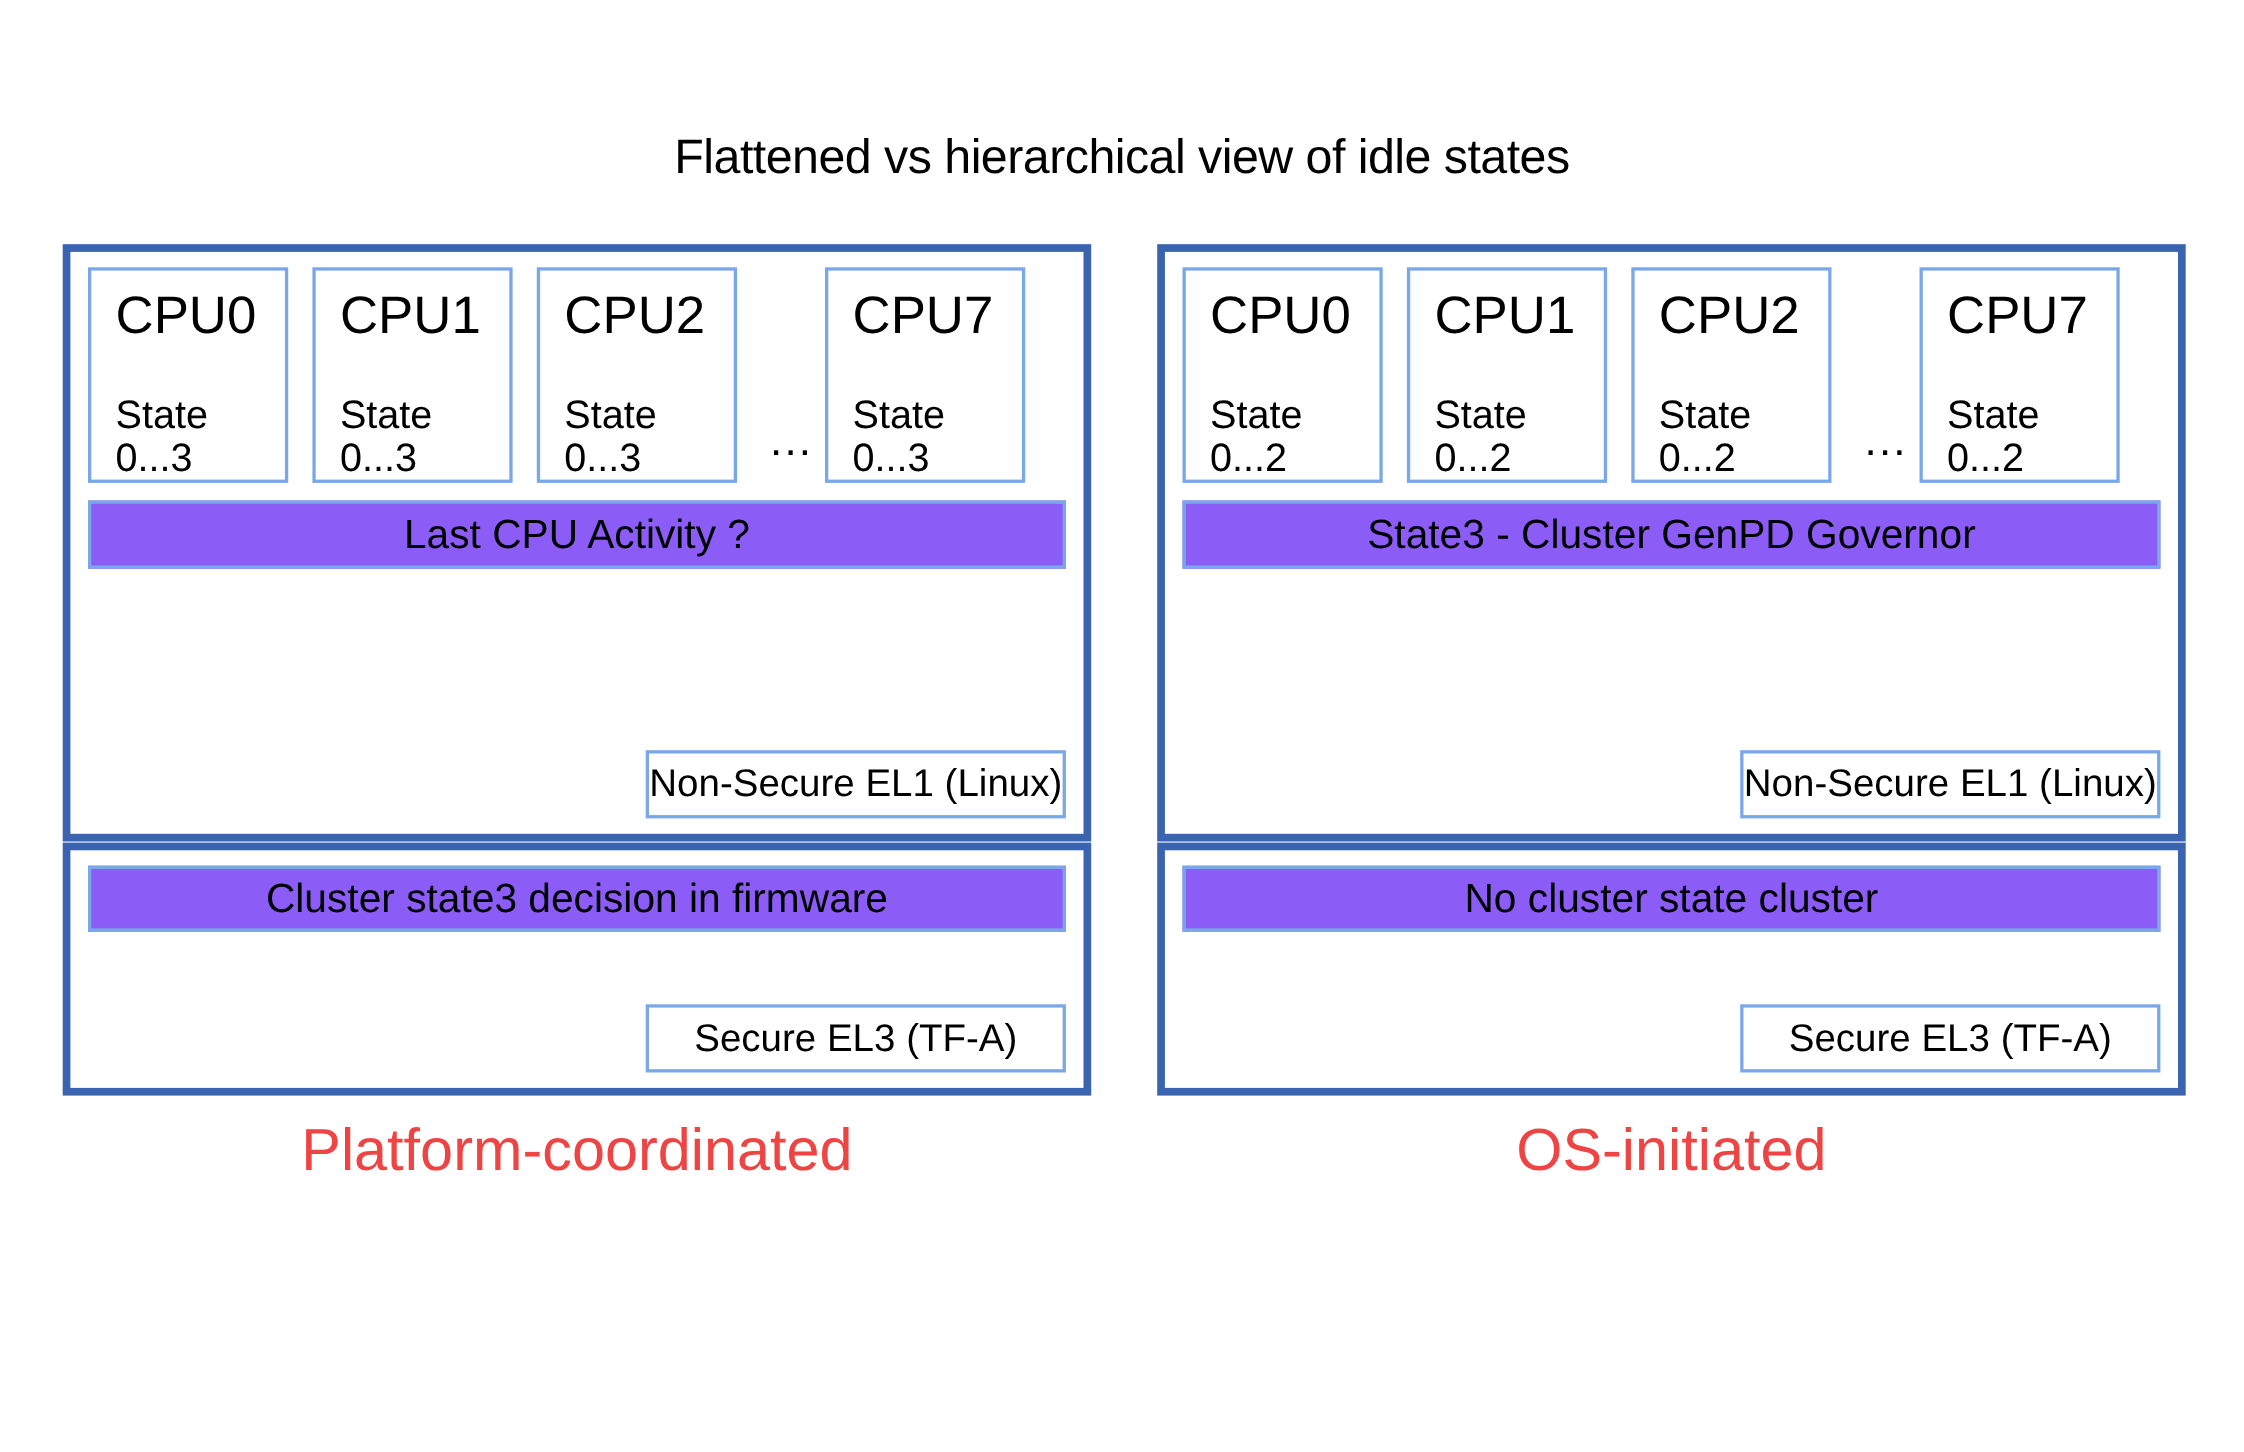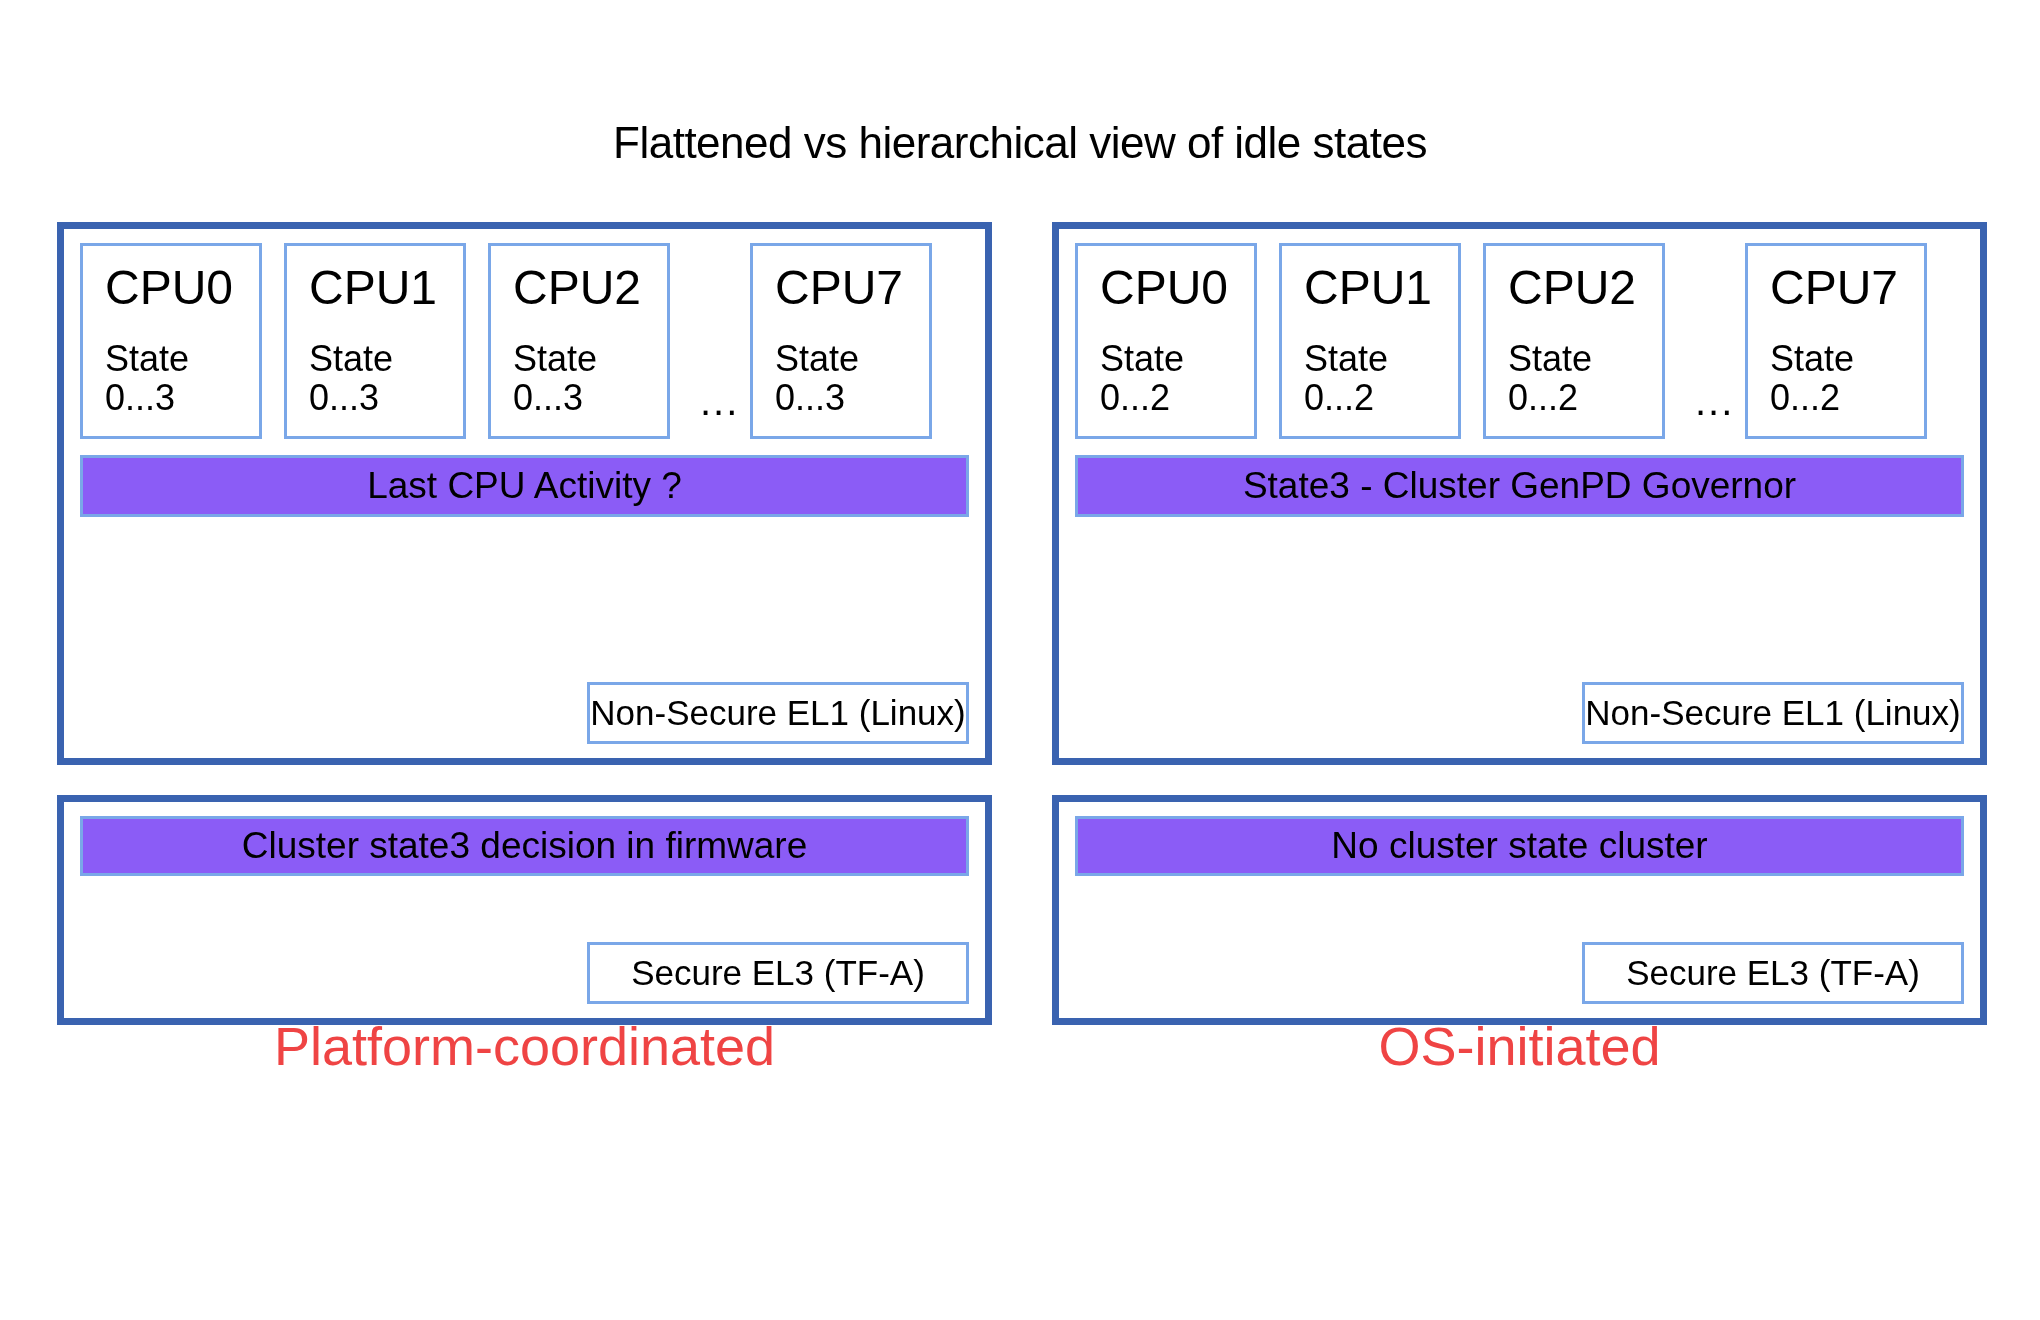--- a/index.html
+++ b/index.html
@@ -47,21 +47,21 @@
   .column.right { left: 1052px; width: 935px; }
 
   
   .panel {
     position: relative;
     box-sizing: border-box;
     border: 7px solid #3a63b0;
     background: #ffffff;
   }
   .panel.os-panel   { height: 543px; }
-  .panel.fw-panel   { height: 230px; margin-top: 30px; }
+  .panel.fw-panel   { height: 230px; margin-top: 1px; }
 
   
   .cpu-row {
     position: absolute;
     top: 14px;
     left: 16px;
     right: 16px;
     height: 196px;
     display: flex;
     align-items: flex-start;
@@ -75,21 +75,21 @@
     padding: 18px 0 0 22px;
     margin-right: 22px;
     flex: 0 0 auto;
   }
   .cpu-title {
     font-size: 48px;
     line-height: 1.0;
     white-space: nowrap;
   }
   .cpu-state {
-    margin-top: 28px;
+    margin-top: 46px;
     font-size: 36px;
     line-height: 1.07;
     white-space: nowrap;
   }
   .cpu-state .state-word { display: block; }
   .cpu-state .state-range { display: block; }
 
   .cpu-ellipsis {
     flex: 0 0 auto;
     width: 58px;

